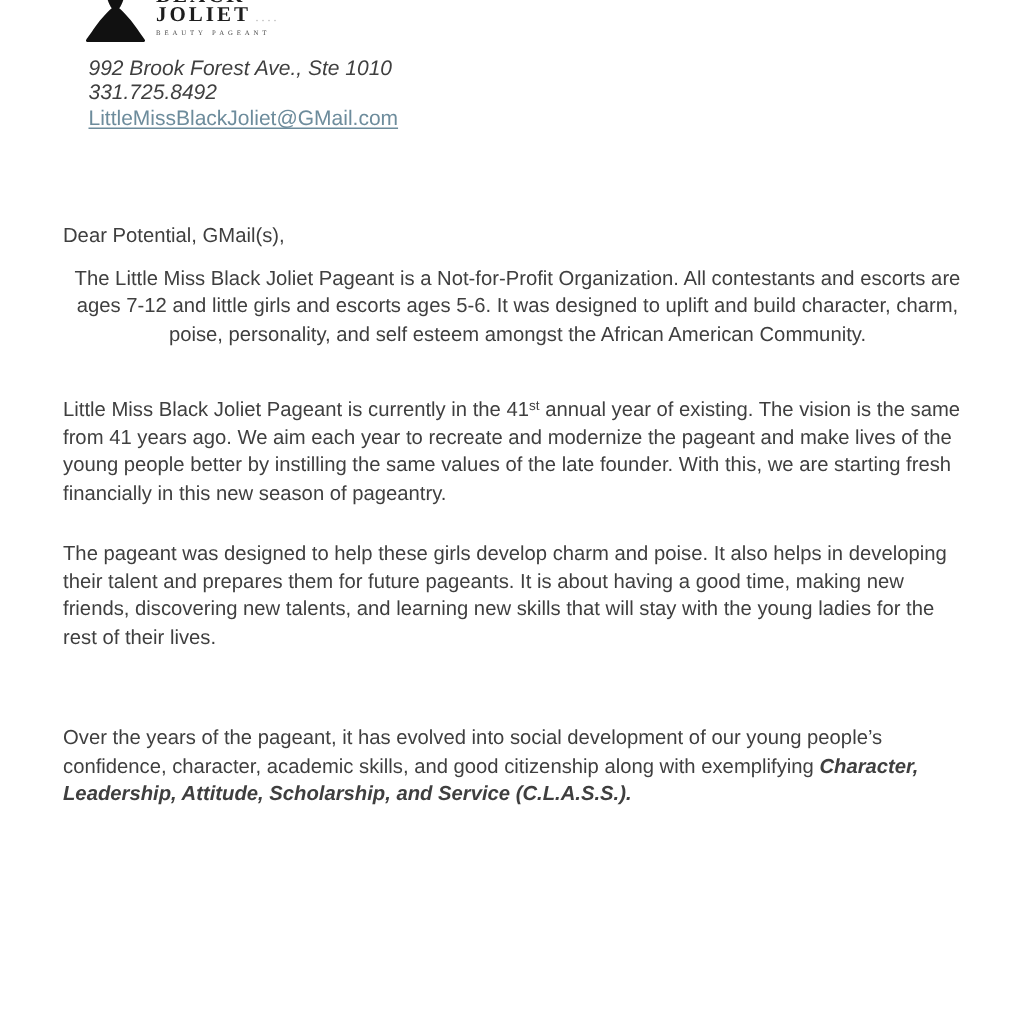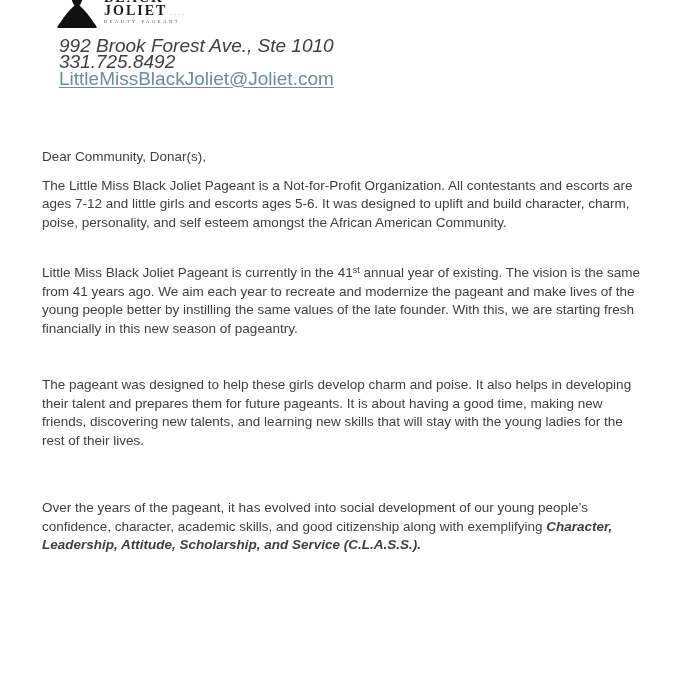--- a/index.html
+++ b/index.html
@@ -40,21 +40,21 @@
     letter-spacing: 2.6px;
     color: #4a4a4a;
     text-transform: uppercase;
     white-space: nowrap;
   }
   
   .address-block {
     position: absolute;
     top: 38px;
     left: 59px;
-    font-size: 19px;
+    font-size: 14px;
     line-height: 15.8px;
     font-style: italic;
     color: #3f3f3f;
   }
   .email-line { margin-top: 1px; }
   .email-link {
     font-style: normal;
     color: #6d8c9c;
     text-decoration: underline;
     text-underline-offset: 2px;
@@ -64,22 +64,22 @@
   .letter-body {
     position: absolute;
     top: 148px;
     left: 42px;
     width: 606px;
     font-size: 13.5px;
     line-height: 18.5px;
     color: #3f3f3f;
   }
   .greeting   { margin-bottom: 10px; }
-  .para-1     { margin-bottom: 32px; }
-  .para-2     { margin-bottom: 38px; }
+  .para-1     { margin-bottom: 32px; text-align: center; }
+  .para-2     { margin-bottom: 22px; }
   .para-3     { margin-bottom: 49px; }
   .para-4     { margin-bottom: 33px; }
   .para-5     { margin-bottom: 38px; }
   .para-6     { margin-bottom: 0; }
   .sup {
     font-size: 9px;
     position: relative;
     top: -4px;
     line-height: 0;
   }
@@ -105,27 +105,27 @@
         <span class="logo-dots">....</span>
       </div>
       <div class="logo-tagline">BEAUTY PAGEANT</div>
     </div>
   </div>
 
   <div class="address-block">
     <div>992 Brook Forest Ave., Ste 1010</div>
     <div>331.725.8492</div>
     <div class="email-line">
-      <a class="email-link">LittleMissBlackJoliet@Joliet.com</a>
+      <a class="email-link">LittleMissBlackJoliet@GMail.com</a>
     </div>
   </div>
 
   <div class="letter-body">
 
-    <p class="greeting">Dear Community, Donar(s),</p>
+    <p class="greeting">Dear Potential, GMail(s),</p>
 
     <p class="para-1">The Little Miss Black Joliet Pageant is a Not-for-Profit Organization. All contestants and escorts are ages 7-12 and little girls and escorts ages 5-6. It was designed to uplift and build character, charm, poise, personality, and self esteem amongst the African American Community.</p>
 
     <p class="para-2">
       <span>Little Miss Black Joliet Pageant is currently in the 41</span><span class="sup">st</span><span> annual year of existing. The vision is the same from 41 years ago. We aim each year to recreate and modernize the pageant and make lives of the young people better by instilling the same values of the late founder. With this, we are starting fresh financially in this new season of pageantry.</span>
     </p>
 
     <p class="para-3">The pageant was designed to help these girls develop charm and poise. It also helps in developing their talent and prepares them for future pageants. It is about having a good time, making new friends, discovering new talents, and learning new skills that will stay with the young ladies for the rest of their lives.</p>
 
     <p class="para-4">

